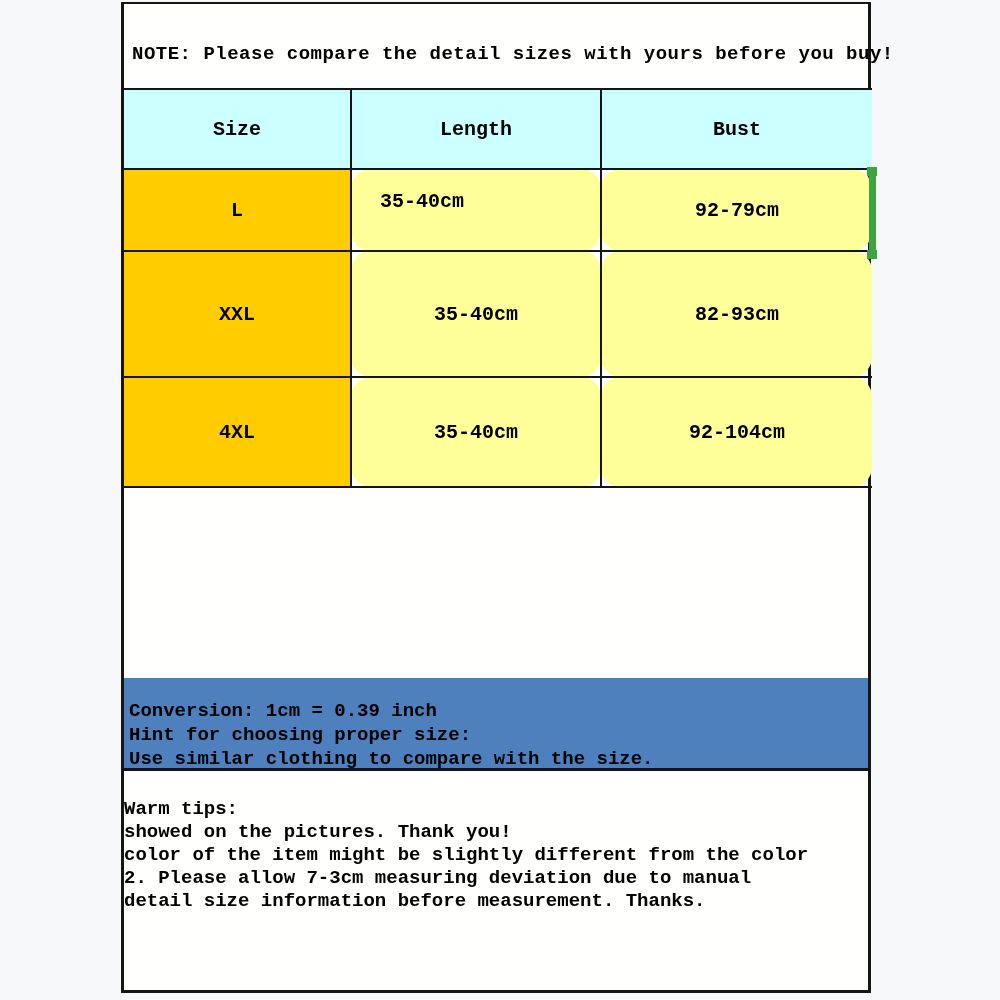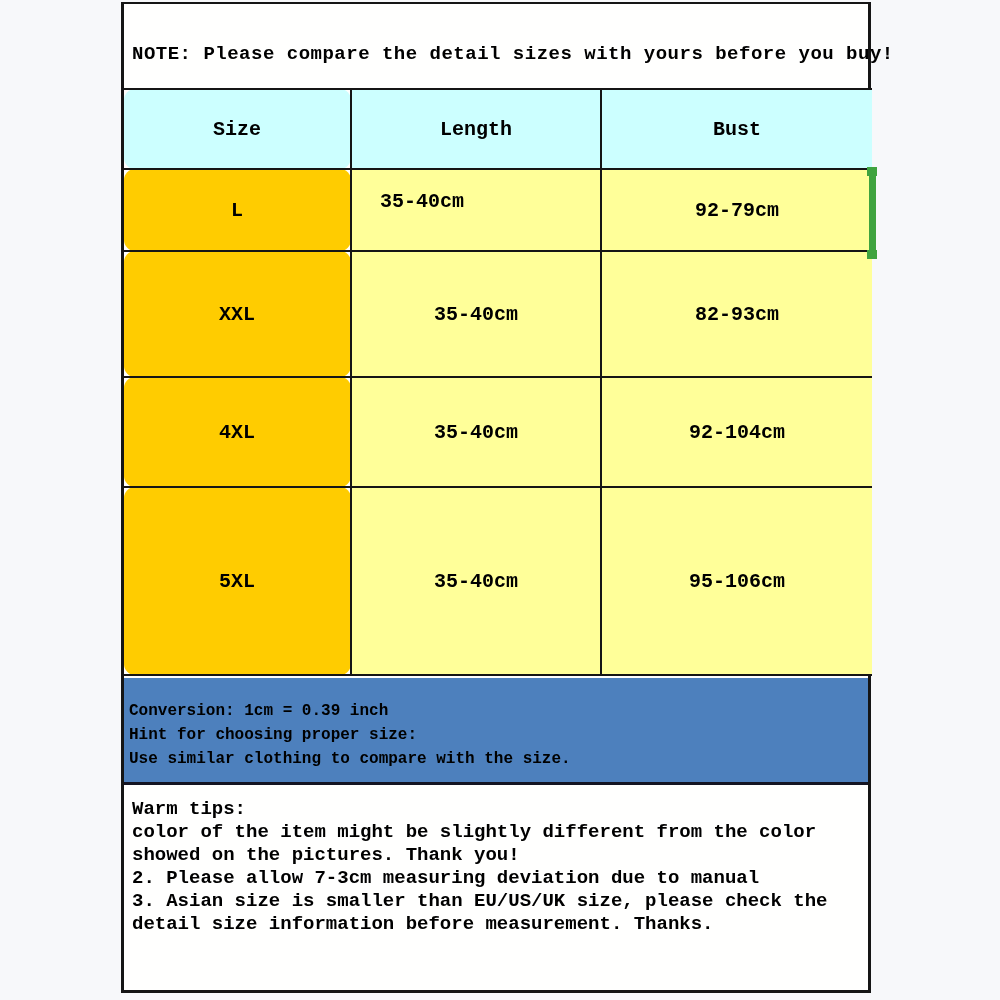--- a/index.html
+++ b/index.html
@@ -34,29 +34,29 @@
     width:744px;
     border-collapse:collapse;
     table-layout:fixed;
   }
   table.size-table td{
     border:2px solid var(--border,#151515);
     text-align:center;
     font-size:20px;
     padding:0;
   }
-  table.size-table td:first-child{border-left:none;border-radius:11px;}
+  table.size-table td:first-child{border-left:none;}
   table.size-table td:last-child{border-right:none;}
   table.size-table tr:first-child td{border-top:2px solid var(--border,#151515);}
   .col-size{width:226px;}
   .col-length{width:248px;}
   .col-bust{width:270px;}
   .hdr td{background:var(--header_bg,#ccffff);height:78px;}
   .r-size{background:var(--size_col_bg,#ffcc00);}
-  .r-val{background:var(--value_bg,#ffff99);}
+  .r-val{background:var(--value_bg,#ffff99);border-radius:20px;}
   .row-l td{height:80px;}
   .row-xxl td{height:124px;}
   .row-4xl td{height:108px;margin-top:36px;}
   .row-5xl td{height:186px;}
   .cell-upleft{
     text-align:left !important;
     padding-left:28px !important;
   }
   .cell-upleft span{display:inline-block;transform:translateY(-9px);}
   .selection-bar{
@@ -68,32 +68,32 @@
   .selection-bar::before,.selection-bar::after{
     content:"";
     position:absolute;left:-2px;
     width:10px;height:9px;
     background:var(--selection_green,#3fa33f);
   }
   .selection-bar::before{top:-3px;}
   .selection-bar::after{bottom:-3px;}
   .conversion-box{
     position:absolute;left:0;top:674px;
-    width:100%;height:107px;
+    width:100%;height:93px;
     box-sizing:border-box;
     background:var(--conversion_bg,#4d80bd);
     border-bottom:3px solid #141422;
     padding:21px 0 16px 5px;
-    font-size:16px;line-height:24px;
+    font-size:19px;line-height:24px;
   }
   .conversion-box div{white-space:pre;}
   .tips{
     position:absolute;left:0;top:794px;
     width:100%;
-    padding-left:8px;box-sizing:border-box;
+    box-sizing:border-box;
     font-size:19px;line-height:23px;
   }
   .tips div{white-space:pre;}
 </style>
 </head>
 <body>
 
 <div class="page">
   <div class="panel">
 
@@ -116,39 +116,33 @@
       <tr class="row-xxl">
         <td class="r-size">XXL</td>
         <td class="r-val">35-40cm</td>
         <td class="r-val">82-93cm</td>
       </tr>
       <tr class="row-4xl">
         <td class="r-size">4XL</td>
         <td class="r-val">35-40cm</td>
         <td class="r-val">92-104cm</td>
       </tr>
-      <tr class="row-5xl">
-        <td class="r-size">5XL</td>
-        <td class="r-val">35-40cm</td>
-        <td class="r-val">95-106cm</td>
-      </tr>
     </tbody>
       </table>
 
     <div class="selection-bar"></div>
 
     <div class="conversion-box">
       <div>Conversion: 1cm = 0.39 inch</div>
       <div>Hint for choosing proper size:</div>
       <div>Use similar clothing to compare with the size.</div>
     </div>
 
     <div class="tips">
       <div>Warm tips:</div>
+      <div>showed on the pictures. Thank you!</div>
       <div>color of the item might be slightly different from the color</div>
-      <div>showed on the pictures. Thank you!</div>
       <div>2. Please allow 7-3cm measuring deviation due to manual</div>
-      <div>3. Asian size is smaller than EU/US/UK size, please check the</div>
       <div>detail size information before measurement. Thanks.</div>
     </div>
 
   </div>
 </div>
 
 </body></html>

